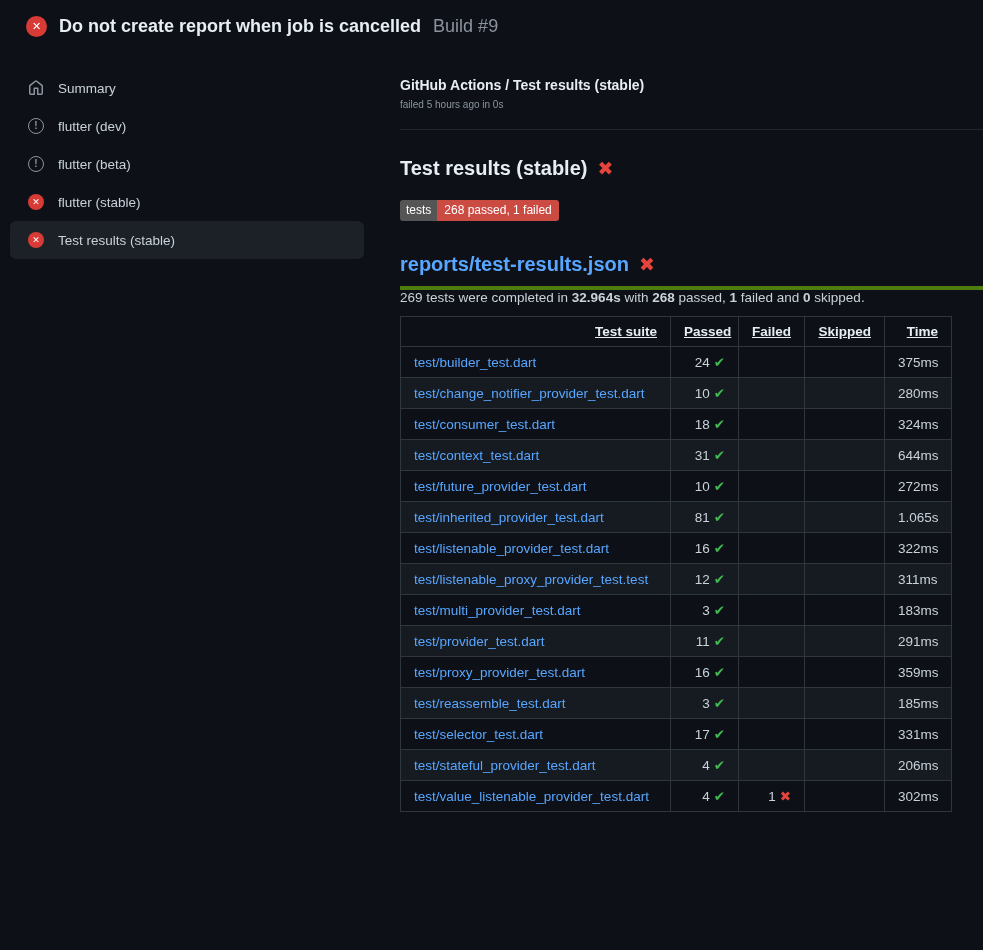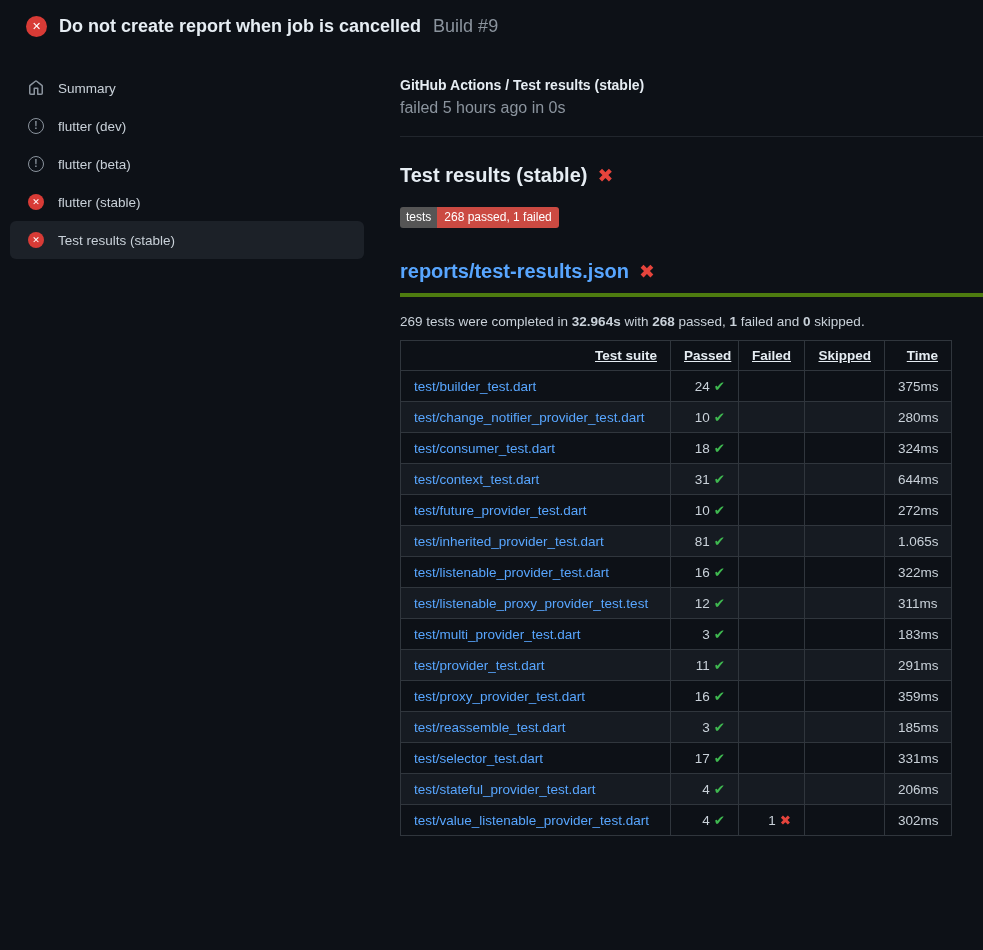--- a/index.html
+++ b/index.html
@@ -63,21 +63,21 @@
   .jobs-label {
     color: #8b949e;
     font-size: 12px;
     padding: 20px 18px 10px 18px;
   }
   .home-icon svg { display: block; }
 
   
   .main { flex: 1; padding-top: 26px; min-width: 0; }
   .breadcrumb { font-size: 14px; font-weight: 700; color: #e6edf3; }
-  .status-line { font-size: 16px; color: #8b949e; margin-top: 6px; }
+  .status-line { font-size: 10px; color: #8b949e; margin-top: 6px; }
   .divider { border: none; border-top: 1px solid #21262d; margin-top: 19px; }
 
   .section-heading {
     display: flex;
     align-items: center;
     gap: 10px;
     margin-top: 27px;
     font-size: 20px;
     font-weight: 700;
     color: #e6edf3;
@@ -109,21 +109,21 @@
   }
   .report-heading {
     display: flex;
     align-items: center;
     gap: 10px;
     font-size: 20px;
     font-weight: 700;
   }
   .report-heading a { color: #58a6ff; }
 
-  .summary-line { margin-top: 17px; font-size: 13.5px; color: #c9d1d9; }
+  .summary-line { font-size: 13.5px; color: #c9d1d9; }
   .summary-line b { font-weight: 700; }
 
   
   table.results {
     border-collapse: collapse;
     margin-top: 11px;
     font-size: 13.5px;
     table-layout: fixed;
     width: 551px;
   }

